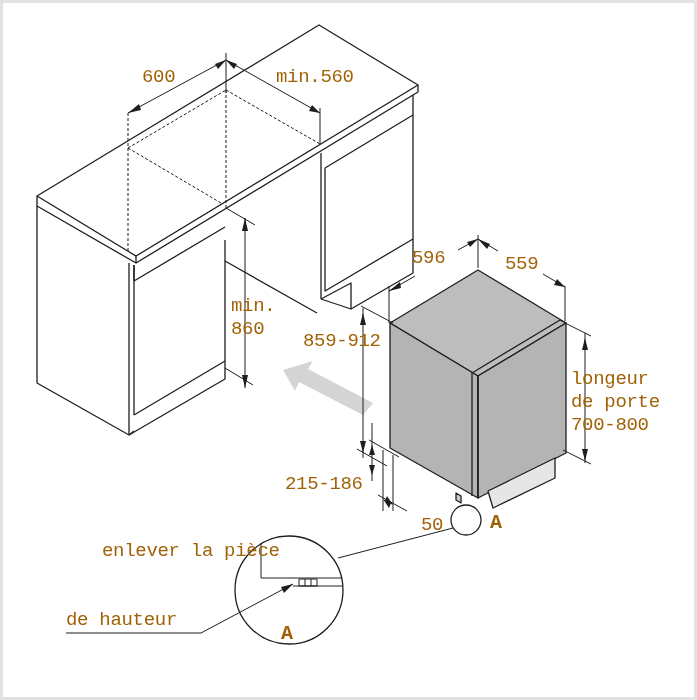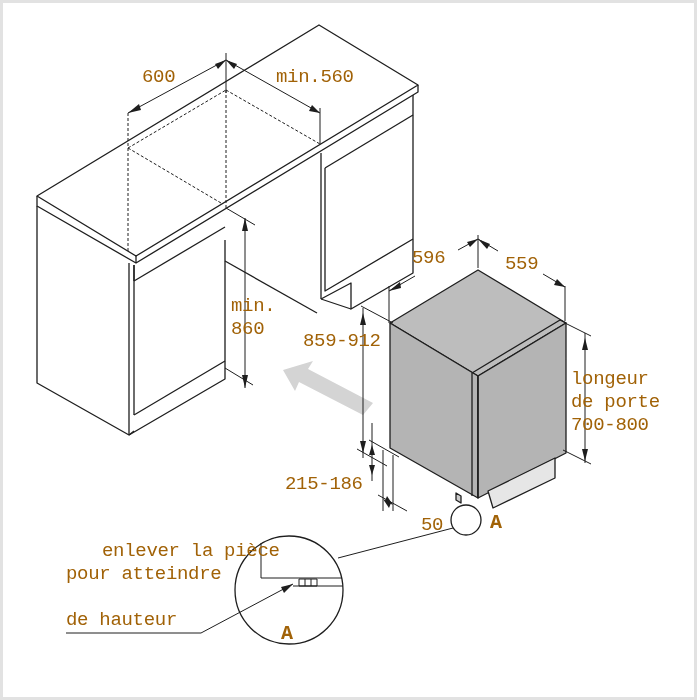--- a/index.html
+++ b/index.html
@@ -157,15 +157,14 @@
   <div class="lbl" style="left:300px;top:327px;">859-912</div>
   <div class="lbl" style="left:282px;top:470px;">215-186</div>
   <div class="lbl" style="left:372px;top:511px;margin-left:46px;">50</div>
   <div class="lbl" style="left:568px;top:365px;">longeur</div>
   <div class="lbl" style="left:568px;top:388px;">de porte</div>
   <div class="lbl" style="left:568px;top:411px;">700-800</div>
   <div class="lbl bold" style="left:487px;top:509px;">A</div>
 
   <div class="lbl bold" style="left:278px;top:620px;">A</div>
   <div class="lbl" style="left:63px;top:537px;margin-left:36px;">enlever la pièce</div>
-  <div class="lbl" style="left:63px;top:560px;">pour atteindre</div>
   <div class="lbl" style="left:63px;top:606px;">de hauteur</div>
 </div>
 
 </body></html>

